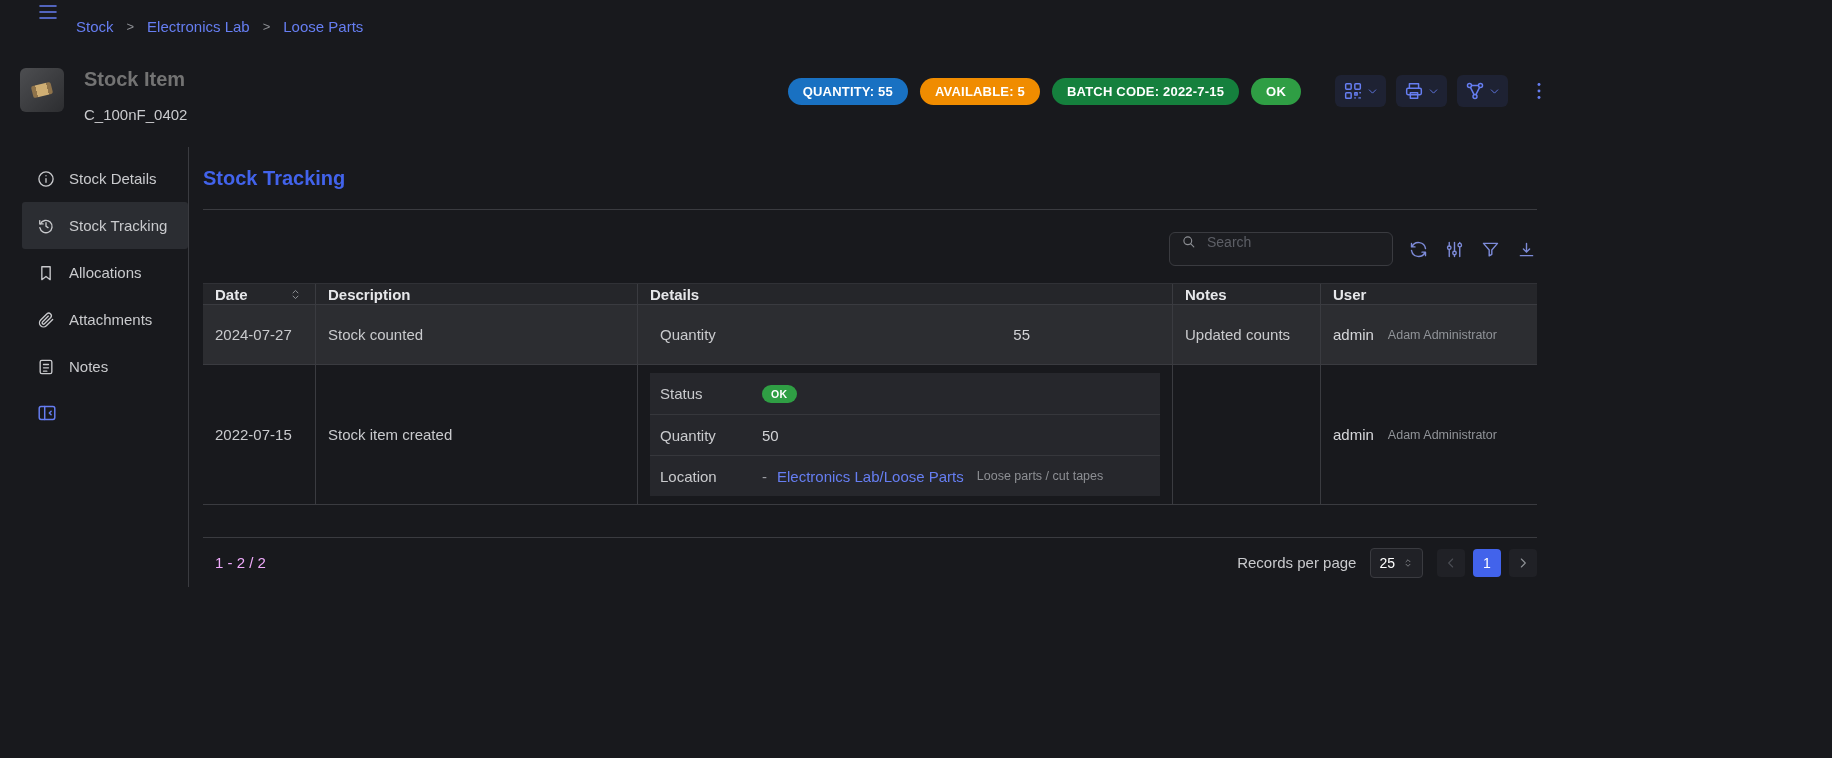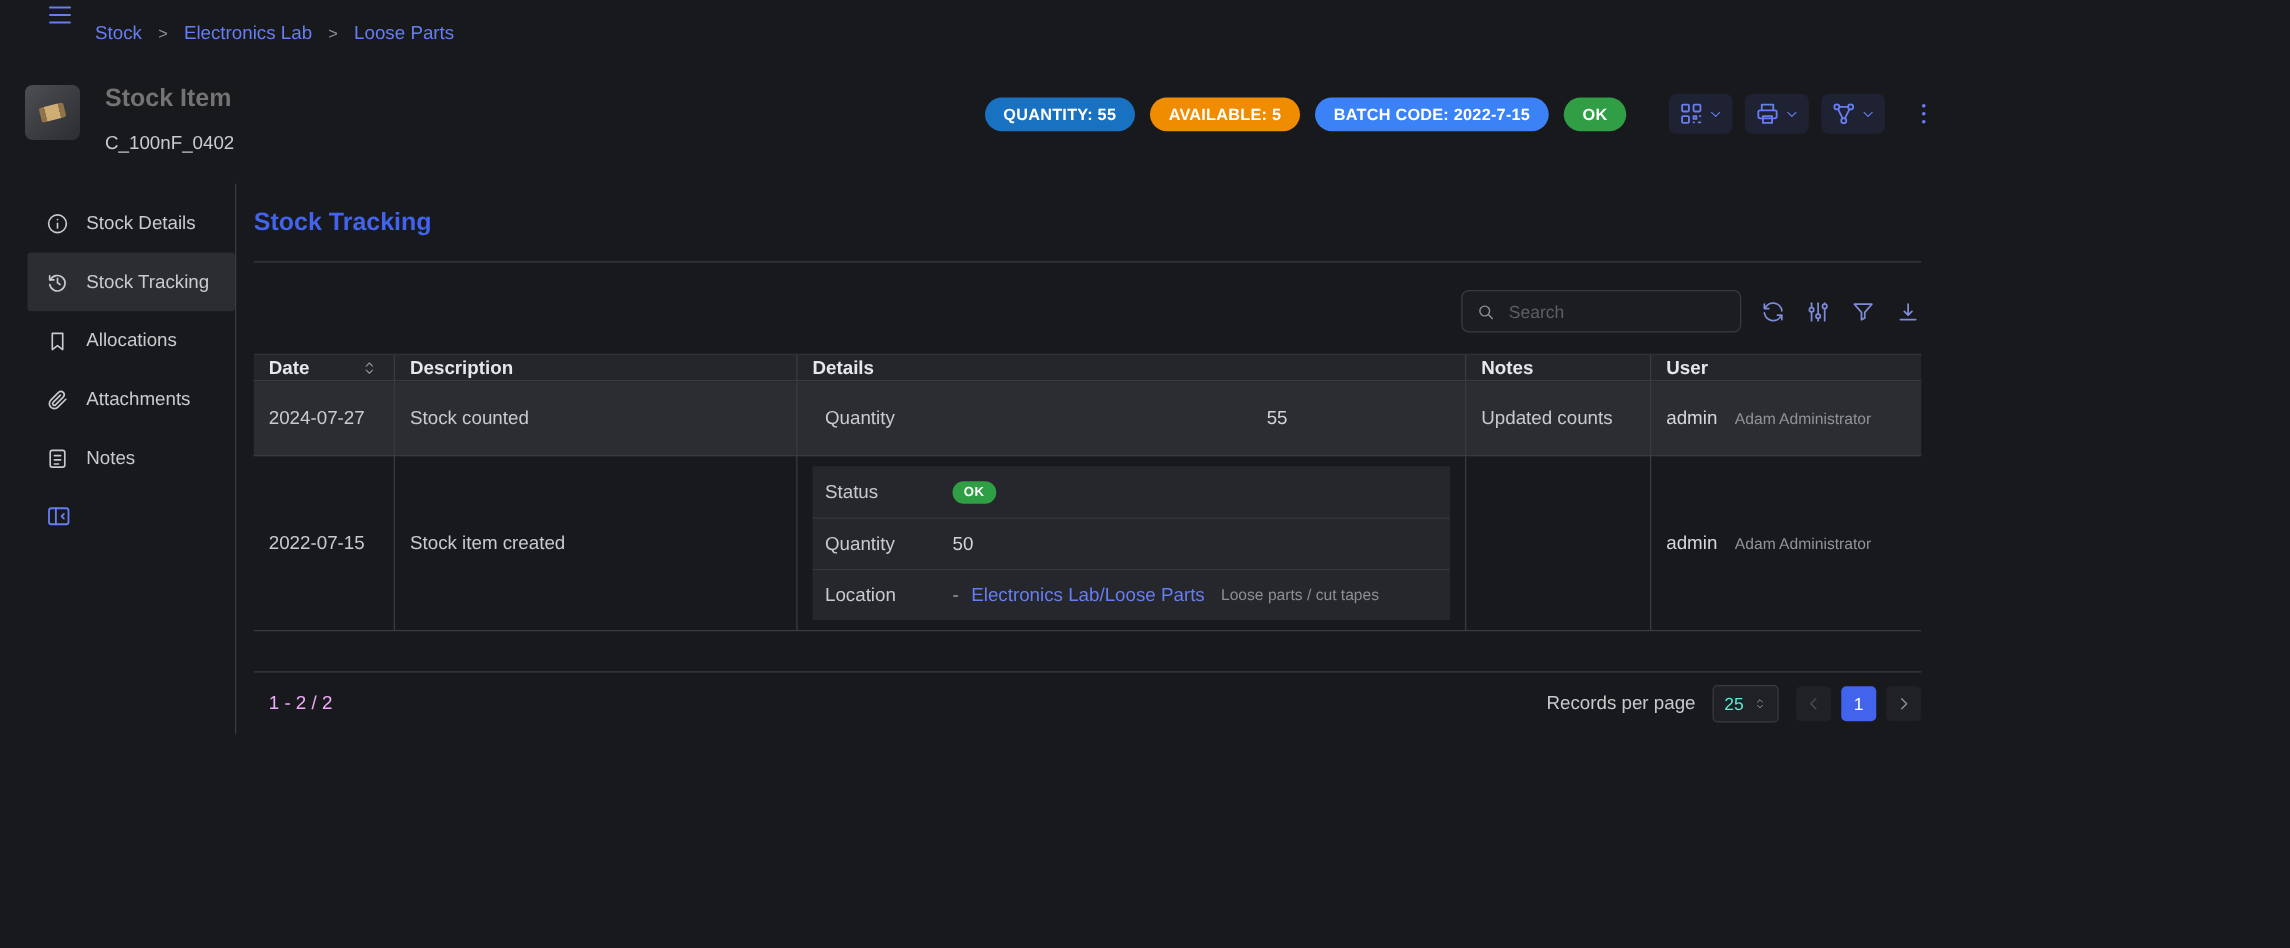--- a/index.html
+++ b/index.html
@@ -46,21 +46,21 @@
   .side-item .sicon { display:flex; color:#c9cacd; }
   .side-item.active { background:#2b2d32; }
   .collapse-btn { margin:12px 0 0 14px; color:#667ef2; cursor:pointer; display:inline-flex; }
 
   .main { width:1334px; margin-left:14px; }
   .main-heading { color:#4263eb; font-size:20px; font-weight:bold; margin-top:20px; }
   .hdivider { border:none; border-top:1px solid #3a3b40; margin:19px 0 0 0; }
 
   
   .toolbar { display:flex; justify-content:flex-end; align-items:center; gap:15px; margin-top:22px; }
-  .search-box { display:flex; align-items:center; width:224px; height:34px; gap:8px;
+  .search-box { display:flex; align-items:flex-start; width:224px; height:34px; gap:8px;
                 border:1px solid #3a3b40; border-radius:6px; background:#1c1d21; padding:0 10px; }
   .search-box input { background:transparent; border:none; outline:none; color:#c9cacd;
                       font-size:14px; width:100%; font-family:"Liberation Sans", sans-serif; }
   .search-box input::placeholder { color:#5d5f66; }
   .search-icon { color:#8d8f94; display:flex; }
   .tool-icon { color:#7d8bd9; display:flex; cursor:pointer; }
 
   
   .table { margin-top:17px; }
   .tgrid { display:grid; grid-template-columns:112px 322px 535px 148px 1fr; }
@@ -96,21 +96,21 @@
   .user-full { color:#909398; font-size:12.5px; margin-left:14px; }
 
   
   .tfooter { display:flex; align-items:center; height:50px; border-top:1px solid #3a3b40;
              margin-top:32px; font-size:15px; }
   .range { padding-left:12px; color:#f0abfc; }
   .tfooter-right { margin-left:auto; display:flex; align-items:center; gap:14px; }
   .rpp-label { color:#c9cacd; }
   .page-size { display:flex; align-items:center; gap:7px; background:#202126; cursor:pointer;
                border:1px solid #3a3b40; border-radius:4px; height:30px; padding:0 8px;
-               color:#5eead4; font-size:14px; }
+               color:#ffffff; font-size:14px; }
   .stepper { color:#8d8f94; display:flex; }
   .pager { display:flex; align-items:center; gap:8px; }
   .page-btn { width:28px; height:28px; border-radius:4px; display:flex; align-items:center;
               justify-content:center; cursor:pointer; background:#202126; }
   .page-btn.prev { color:#4c4e55; cursor:default; }
   .page-btn.num { background:#4263eb; color:#ffffff; font-size:14px; }
   .page-btn.next { color:#909398; }
 </style>
 </head>
 <body>
@@ -137,21 +137,21 @@
       <div class="chip"></div>
     </div>
     <div class="titles">
       <div class="page-title">Stock Item</div>
       <div class="page-subtitle">C_100nF_0402</div>
     </div>
     <div class="header-right">
       <div class="badges">
         <span class="badge" style="background-color: rgb(25, 113, 194);">QUANTITY: 55</span>
         <span class="badge" style="background-color: rgb(240, 140, 0);">AVAILABLE: 5</span>
-        <span class="badge" style="background-color: #3b82f6;">BATCH CODE: 2022-7-15</span>
+        <span class="badge" style="background-color: #15803d;">BATCH CODE: 2022-7-15</span>
         <span class="badge" style="background-color: rgb(47, 158, 68);">OK</span>
       </div>
       <div class="header-actions">
         <span class="action-group">
           <svg class="ic" width="22" height="22" viewBox="0 0 24 24">
             <rect x="4" y="4" width="6" height="6" rx="1"></rect>
               <rect x="14" y="4" width="6" height="6" rx="1"></rect>
             <rect x="4" y="14" width="6" height="6" rx="1"></rect>
             <path d="M14 14h2.5v2.5H14z M19.5 14h.5 M14 19.5h.5 M18.5 19.5h1.5"></path>
           </svg>

